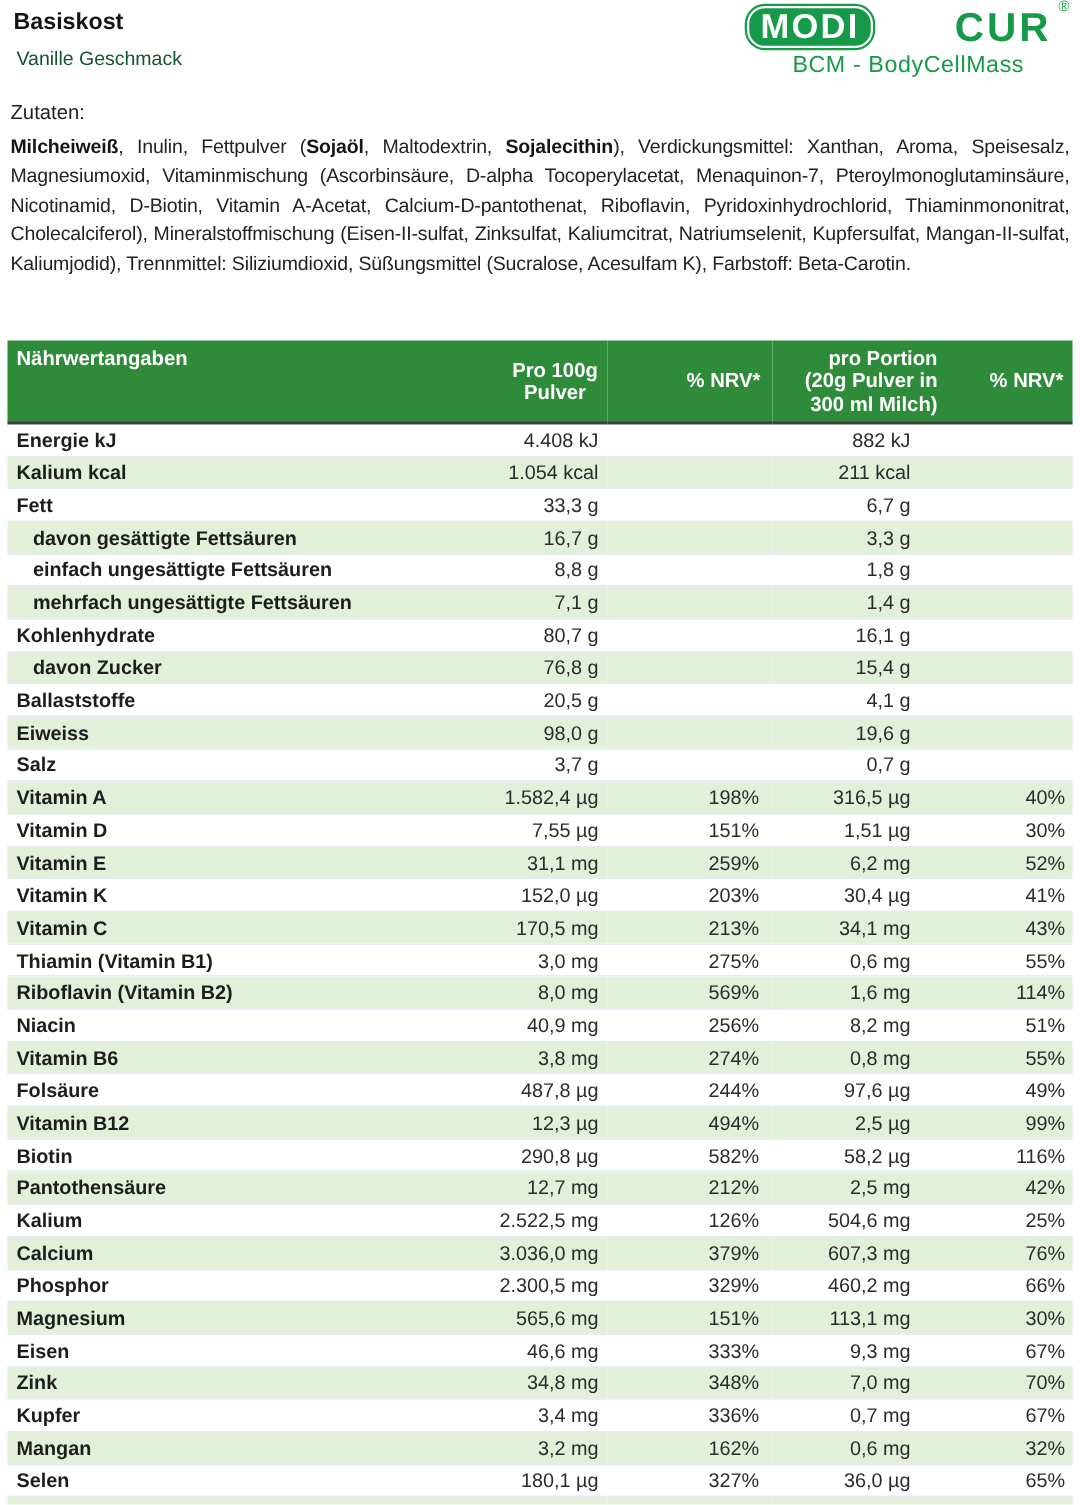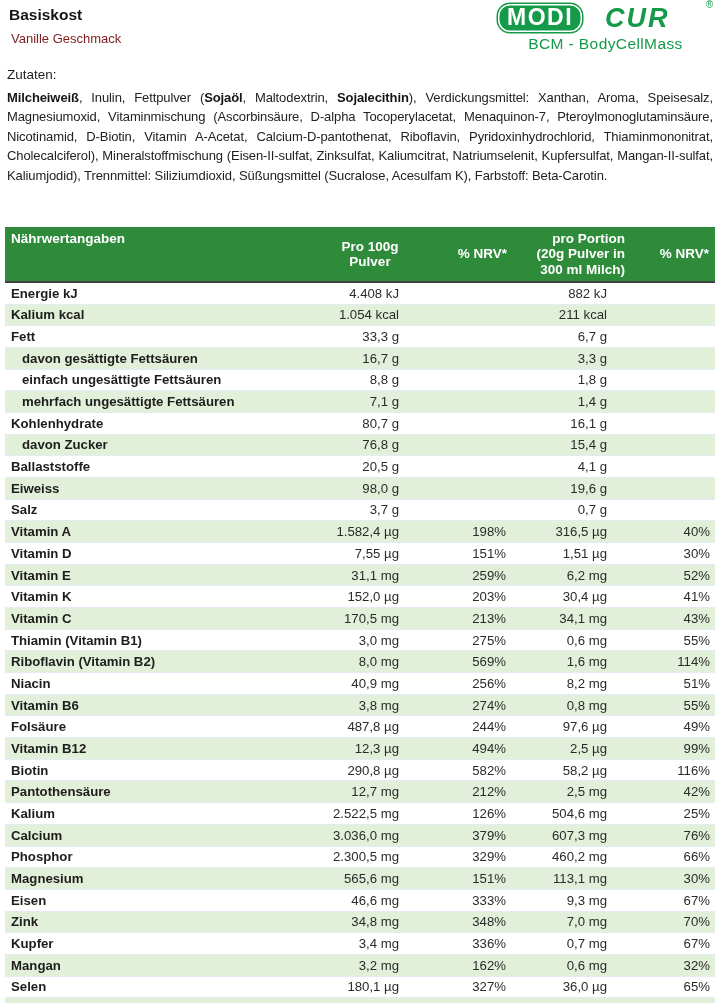--- a/index.html
+++ b/index.html
@@ -19,36 +19,36 @@
 
   
   .product-title {
     font-size: 15.5px;
     font-weight: bold;
     color: #151515;
     padding-left: 2px;
   }
   .product-subtitle {
     font-size: 13px;
-    color: #7f1d1d;
+    color: #14532d;
     margin-top: 7px;
     padding-left: 4px;
   }
 
   .brand {
     position: absolute;
     top: 4px;
     right: 7px;
     width: 215px;
     text-align: center;
   }
   .brand-row {
     display: flex;
     align-items: center;
-    justify-content: flex-start;
+    justify-content: space-between;
     gap: 23px;
     position: relative;
     padding-right: 12px;
   }
   .brand-pill {
     background: var(--logo-green, #149a48);
     color: #ffffff;
     font-weight: bold;
     font-size: 23px;
     letter-spacing: 1.5px;
@@ -56,21 +56,20 @@
     padding: 1px 9px 3px 9px;
     line-height: 24px;
     box-shadow: inset 0 0 0 1.5px #ffffff, 0 0 0 1.5px var(--logo-green, #149a48);
   }
   .brand-word {
     color: var(--logo-green, #149a48);
     font-weight: bold;
     font-size: 27px;
     letter-spacing: 2px;
     line-height: 27px;
-    font-style: italic;
   }
   .brand-reg {
     position: absolute;
     top: -5px;
     right: 0;
     font-size: 10px;
     color: var(--logo-green, #149a48);
   }
   .brand-tagline {
     margin-top: 3px;

